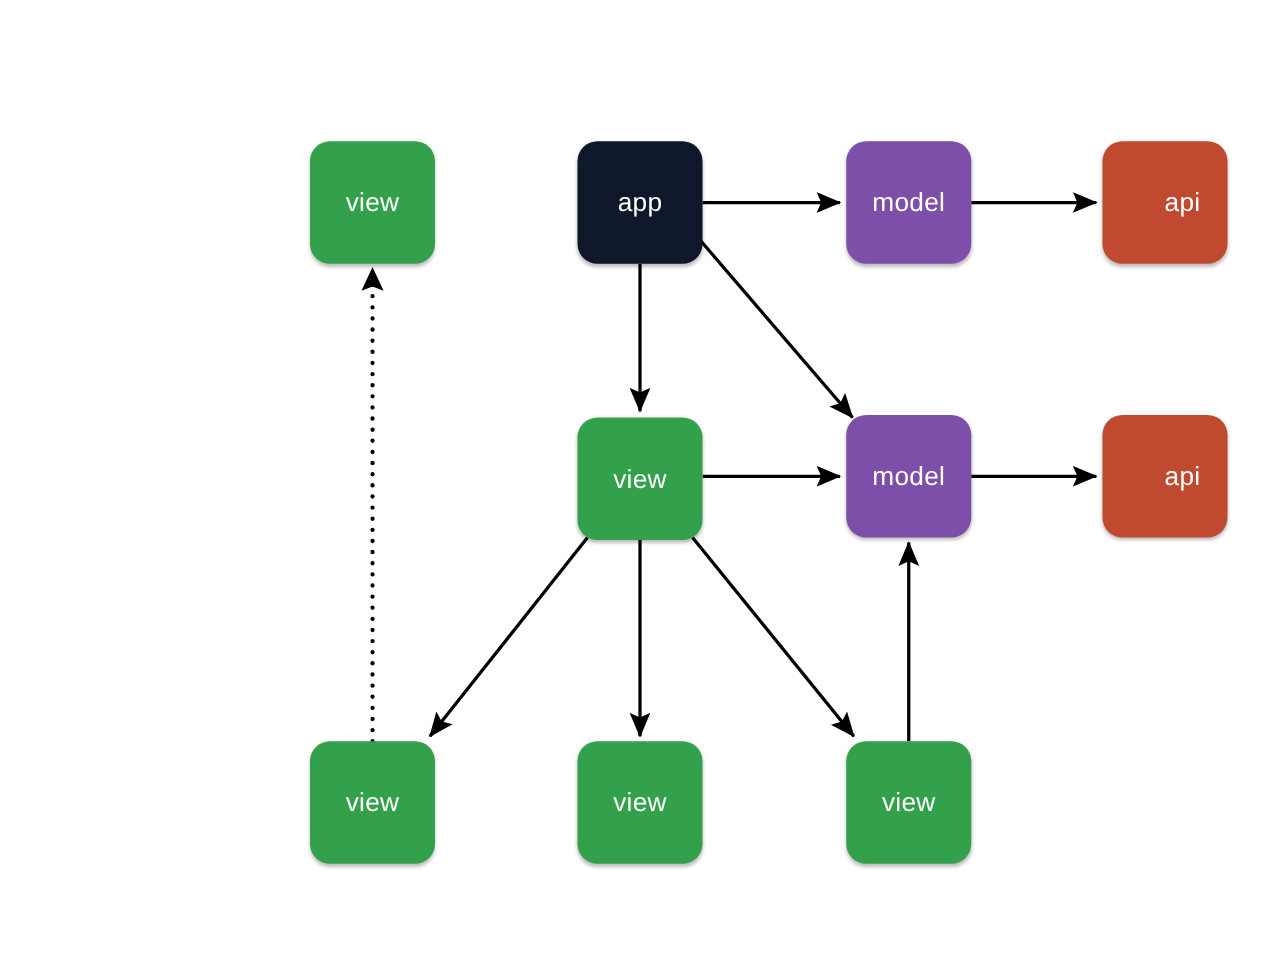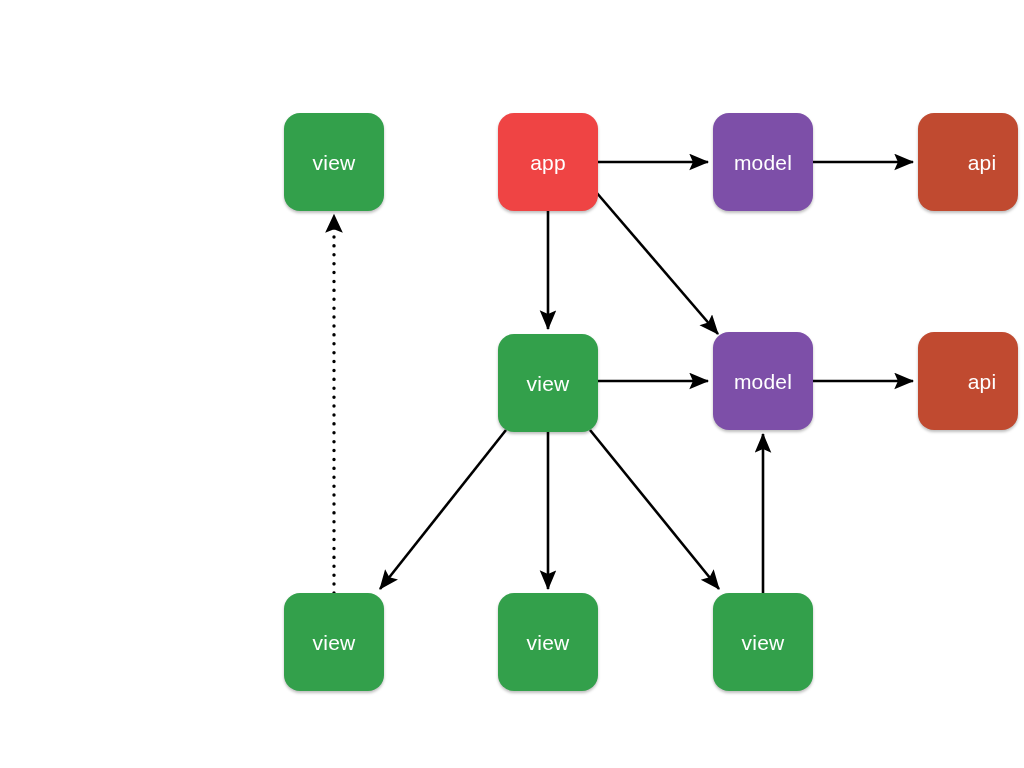--- a/index.html
+++ b/index.html
@@ -12,21 +12,20 @@
     width: 1024px;
     height: 768px;
     font-family: "Liberation Sans", "DejaVu Sans", sans-serif;
     overflow: hidden;
   }
   #canvas {
     position: relative;
     width: 952px;
     height: 768px;
     background: #ffffff;
-    margin-left: 36px;
   }
   #edge-layer {
     position: absolute;
     left: 0;
     top: 0;
     width: 1024px;
     height: 768px;
     pointer-events: none;
   }
   .node {
@@ -78,21 +77,21 @@
         <line x1="554" y1="430" x2="683" y2="589" stroke="#000000" stroke-width="2.6" marker-end="url(#arrowhead)"></line>
         <line x1="727" y1="593" x2="727" y2="434" stroke="#000000" stroke-width="2.6" marker-end="url(#arrowhead)"></line>
         <line x1="298" y1="593" x2="298" y2="215" stroke="#000000" stroke-width="3.4" stroke-linecap="round" stroke-dasharray="0.1 8.8" marker-end="url(#arrowhead-dot)"></line>
       </g>
   </svg>
 
   <div class="node n-view" style="left: 248px; top: 113px; width: 100px; height: 98px; background: rgb(51, 160, 75);">
     <span class="node-label">view</span>
   </div>
 
-  <div class="node n-app" style="left: 462px; top: 113px; width: 100px; height: 98px; background: #ef4444;">
+  <div class="node n-app" style="left: 462px; top: 113px; width: 100px; height: 98px; background: #0f172a;">
     <span class="node-label">app</span>
   </div>
 
   <div class="node n-model" style="left: 677px; top: 113px; width: 100px; height: 98px; background: rgb(125, 79, 168);">
     <span class="node-label">model</span>
   </div>
 
   <div class="node n-api" style="left: 882px; top: 113px; width: 100px; height: 98px; background: rgb(192, 74, 48);">
     <span class="node-label">api</span>
   </div>

